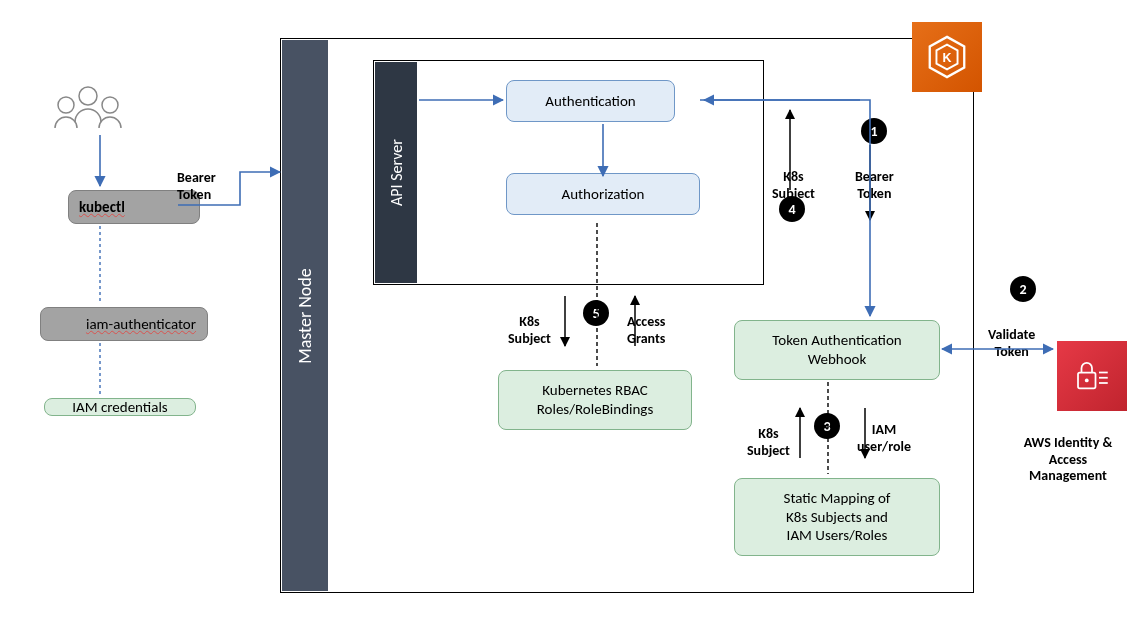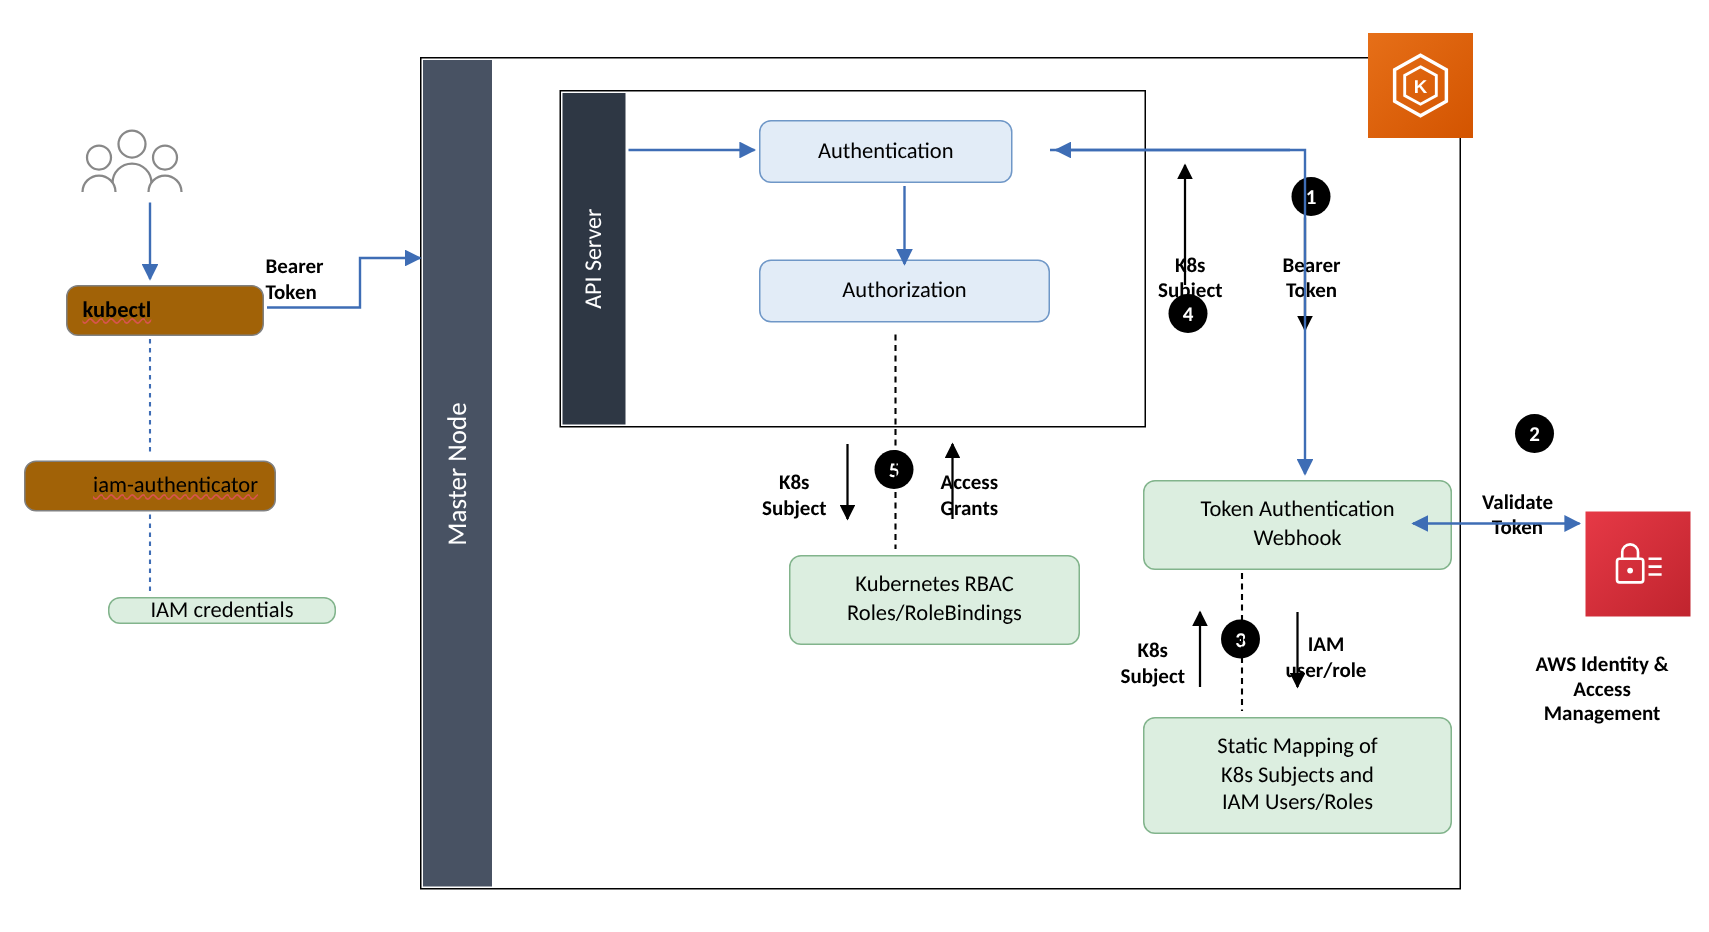--- a/index.html
+++ b/index.html
@@ -18,27 +18,27 @@
     position: absolute;
     border-radius: 8px;
     display: flex;
     align-items: center;
     justify-content: center;
     text-align: center;
     line-height: 1.25;
     font-size: 15px;
   }
   .gray-box {
-    background: #a16207;
+    background: #a3a3a3;
     border: 1.5px solid #808080;
+    margin-left: 24px;
   }
   .green-box {
     background: #dceee0;
     border: 1.5px solid #82b48c;
-    margin-left: 28px;
   }
   .blue-box {
     background: #e2ecf7;
     border: 1.5px solid #6f97c7;
   }
   .big-frame {
     position: absolute;
     border: 1.5px solid #000;
     background: transparent;
   }

